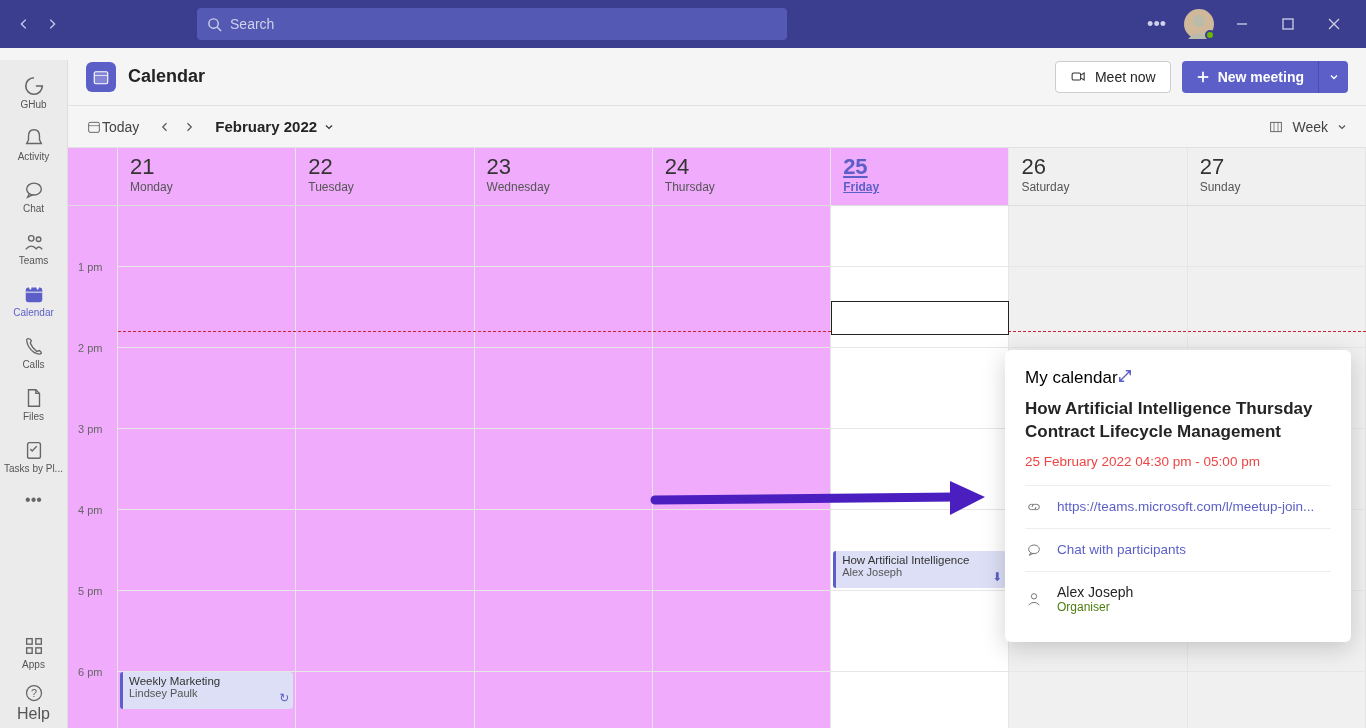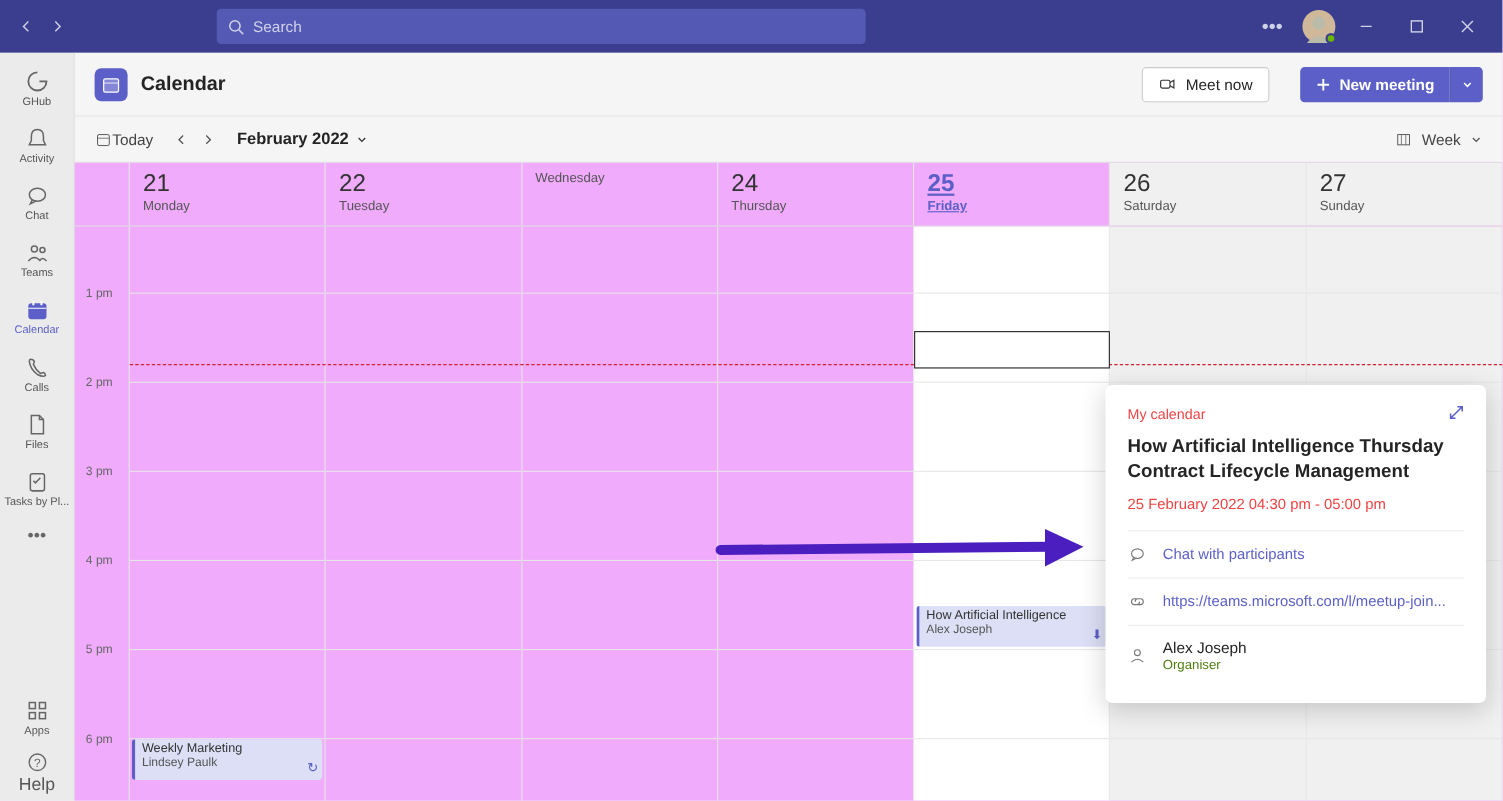--- a/index.html
+++ b/index.html
@@ -13,32 +13,32 @@
 .search-wrap svg { flex-shrink:0; }
 .search-wrap input { background:transparent; border:none; outline:none; color:#cfd1e9; font-size:14px; margin-left:8px; width:100%; }
 .search-wrap input::placeholder { color:#cfd1e9; }
 .win-controls { display:flex; align-items:center; gap:10px; margin-left:auto; margin-right:14px; }
 .avatar { width:30px; height:30px; border-radius:50%; background:#d0b89a; position:relative; display:flex; align-items:center; justify-content:center; color:#555; font-size:11px; }
 .avatar .presence { width:10px; height:10px; border-radius:50%; background:#6bb700; border:2px solid #3b3e8f; position:absolute; bottom:-1px; right:-1px; }
 .more-dots { color:#cfd1e9; font-size:18px; padding:0 8px; cursor:pointer; }
 .win-btn { width:36px; height:36px; display:flex; align-items:center; justify-content:center; cursor:pointer; color:#cfd1e9; }
 
 
-.rail { position:absolute; top:48px; left:0; width:68px; bottom:0; background:#ebebeb; border-right:1px solid #ddd; display:flex; flex-direction:column; align-items:center; padding-top:6px; }
+.rail { position:absolute; top:60px; left:0; width:68px; bottom:0; background:#ebebeb; border-right:1px solid #ddd; display:flex; flex-direction:column; align-items:center; padding-top:6px; }
 .rail-item { width:68px; height:52px; display:flex; flex-direction:column; align-items:center; justify-content:center; color:#555; cursor:pointer; gap:2px; }
 .rail-item.active { color:#5b5fc7; }
 .rail-item .ri-label { font-size:10px; }
 .rail-spacer { flex:1; }
 .rail-help { width:68px; height:50px; display:flex; flex-direction:column; align-items:center; justify-content:center; color:#555; cursor:pointer; gap:2px; }
 
 
 .page-head { position:absolute; top:48px; left:68px; right:0; height:58px; background:#f5f5f5; display:flex; align-items:center; padding:0 18px; border-bottom:1px solid #e1e1e1; }
 .cal-icon-box { width:30px; height:30px; border-radius:6px; background:#5b5fc7; display:flex; align-items:center; justify-content:center; margin-right:12px; }
 .page-title { font-size:18px; font-weight:700; color:#242424; }
-.head-right { margin-left:auto; display:flex; gap:28px; }
+.head-right { margin-left:auto; display:flex; gap:11px; }
 .btn-meet { height:32px; border:1px solid #ccc; background:#fff; border-radius:4px; padding:0 14px; display:flex; align-items:center; gap:8px; cursor:pointer; font-size:14px; color:#242424; }
 .btn-new-wrap { display:flex; }
 .btn-new { height:32px; background:#5b5fc7; color:#fff; border:none; border-radius:4px 0 0 4px; padding:0 14px; display:flex; align-items:center; gap:8px; font-size:14px; font-weight:600; cursor:pointer; }
 .btn-new-chev { height:32px; width:30px; background:#5b5fc7; border:none; border-left:1px solid #4a4eb0; border-radius:0 4px 4px 0; display:flex; align-items:center; justify-content:center; cursor:pointer; color:#fff; }
 
 
 .toolbar { position:absolute; top:106px; left:68px; right:0; height:42px; display:flex; align-items:center; padding:0 18px; border-bottom:1px solid #e1e1e1; background:#f5f5f5; }
 .tb-today { display:flex; align-items:center; gap:0; cursor:pointer; color:#444; font-size:14px; }
 .tb-arrows { display:flex; margin-left:14px; }
 .tb-arrows .tb-arrow { width:24px; height:24px; display:flex; align-items:center; justify-content:center; cursor:pointer; color:#555; }
@@ -66,21 +66,21 @@
 .selected-slot { position:absolute; border:1px solid #222; z-index:4; background:#fff; }
 
 .event { position:absolute; left:2px; right:2px; background:#dcdff5; border-left:3px solid #5b5fc7; border-radius:3px; padding:3px 6px; font-size:11.5px; color:#333; overflow:hidden; z-index:5; cursor:pointer; }
 .event .ev-title { color:#333; font-weight:500; white-space:nowrap; overflow:hidden; text-overflow:ellipsis; }
 .event .ev-sub { color:#555; font-size:11px; white-space:nowrap; overflow:hidden; text-overflow:ellipsis; }
 .event .ev-arrow { position:absolute; right:4px; bottom:4px; color:#5b5fc7; font-size:12px; }
 .event .ev-recur { position:absolute; right:4px; bottom:4px; color:#5b5fc7; font-size:12px; }
 
 
 .popover { position:absolute; width:346px; background:#fff; border-radius:6px; box-shadow:0 6px 24px rgba(0,0,0,0.18); z-index:20; padding:18px 20px 16px; }
-.popover .pop-top { display:flex; justify-content:space-between; align-items:center; color:#ef4444; font-size:13px; margin-bottom:10px; }
+.popover .pop-top { display:flex; align-items:center; color:#000000; font-size:17px; margin-bottom:10px; }
 .popover .pop-expand { cursor:pointer; color:#5b5fc7; }
 .popover h3 { font-size:17px; font-weight:700; color:#242424; margin-bottom:10px; line-height:1.35; }
 .popover .pop-time { font-size:13.5px; color:#ef4444; margin-bottom:16px; }
 .popover .pop-btns { display:flex; gap:12px; margin-bottom:18px; }
 .popover .btn-join { background:#5b5fc7; color:#fff; border:none; border-radius:4px; padding:7px 26px; font-size:14px; font-weight:600; cursor:pointer; }
 .popover .btn-edit { background:#fff; color:#333; border:1px solid #ccc; border-radius:4px; padding:7px 26px; font-size:14px; cursor:pointer; }
 .popover .pop-row { display:flex; align-items:center; gap:14px; padding:12px 0; border-top:1px solid #eee; color:#555; font-size:13.5px; }
 .popover .pop-row.link a { color:#5b5fc7; text-decoration:none; overflow:hidden; text-overflow:ellipsis; white-space:nowrap; max-width:260px; display:inline-block; }
 .popover .pop-row.chat a { color:#5b5fc7; text-decoration:none; }
 .popover .pop-org { display:flex; align-items:center; gap:14px; padding:12px 0; border-top:1px solid #eee; }
@@ -299,20 +299,21 @@
     <div class="time-gutter-head"></div>
     <div class="day-head">
         <div class="dnum">21</div>
         <div class="dname">Monday</div>
       </div>
     <div class="day-head">
         <div class="dnum">22</div>
         <div class="dname">Tuesday</div>
       </div>
     <div class="day-head">
+        <div class="dnum">23</div>
         <div class="dname">Wednesday</div>
       </div>
     <div class="day-head">
         <div class="dnum">24</div>
         <div class="dname">Thursday</div>
       </div>
     <div class="day-head today">
         <div class="dnum">25</div>
         <div class="dname">Friday</div>
       </div>
@@ -421,37 +422,37 @@
   <div class="pop-top">
     <span>My calendar</span>
     <span class="pop-expand">
       <svg width="14" height="14" viewBox="0 0 16 16">
           <path d="M9 2 L14 2 L14 7 M14 2 L8 8 M7 14 L2 14 L2 9 M2 14 L8 8" stroke="#5b5fc7" stroke-width="1.6" fill="none"></path>
         </svg>
     </span>
   </div>
   <h3>How Artificial Intelligence Thursday Contract Lifecycle Management</h3>
   <div class="pop-time">25 February 2022 04:30 pm - 05:00 pm</div>
+  <div class="pop-row link">
+    <span class="ic-circle">
+        <svg width="16" height="16" viewBox="0 0 24 24">
+          <path d="M9 12 A4 4 0 0 1 13 8 L16 8 A4 4 0 0 1 16 16 L13 16 M15 12 A4 4 0 0 1 11 16 L8 16 A4 4 0 0 1 8 8 L11 8" stroke="#777" stroke-width="1.5" fill="none"></path>
+        </svg>
+      </span>
+    <a>https://teams.microsoft.com/l/meetup-join...</a>
+  </div>
   <div class="pop-row chat">
     <span class="ic-circle">
         <svg width="16" height="16" viewBox="0 0 24 24">
           <ellipse cx="12" cy="11" rx="8" ry="6.5" stroke="#777" stroke-width="1.5" fill="none"></ellipse>
           <path d="M7 16 L5 20 L11 17" stroke="#777" stroke-width="1.5" fill="none"></path>
         </svg>
       </span>
     <a>Chat with participants</a>
   </div>
-  <div class="pop-row link">
-    <span class="ic-circle">
-        <svg width="16" height="16" viewBox="0 0 24 24">
-          <path d="M9 12 A4 4 0 0 1 13 8 L16 8 A4 4 0 0 1 16 16 L13 16 M15 12 A4 4 0 0 1 11 16 L8 16 A4 4 0 0 1 8 8 L11 8" stroke="#777" stroke-width="1.5" fill="none"></path>
-        </svg>
-      </span>
-    <a>https://teams.microsoft.com/l/meetup-join...</a>
-  </div>
   <div class="pop-org">
     <span class="ic-circle">
         <svg width="16" height="16" viewBox="0 0 24 24">
           <circle cx="12" cy="8" r="4" stroke="#777" stroke-width="1.5" fill="none"></circle>
           <path d="M4 21 Q12 13 20 21" stroke="#777" stroke-width="1.5" fill="none"></path>
         </svg>
       </span>
     <div>
       <div class="org-name">Alex Joseph</div>
       <div class="org-role">Organiser</div>

